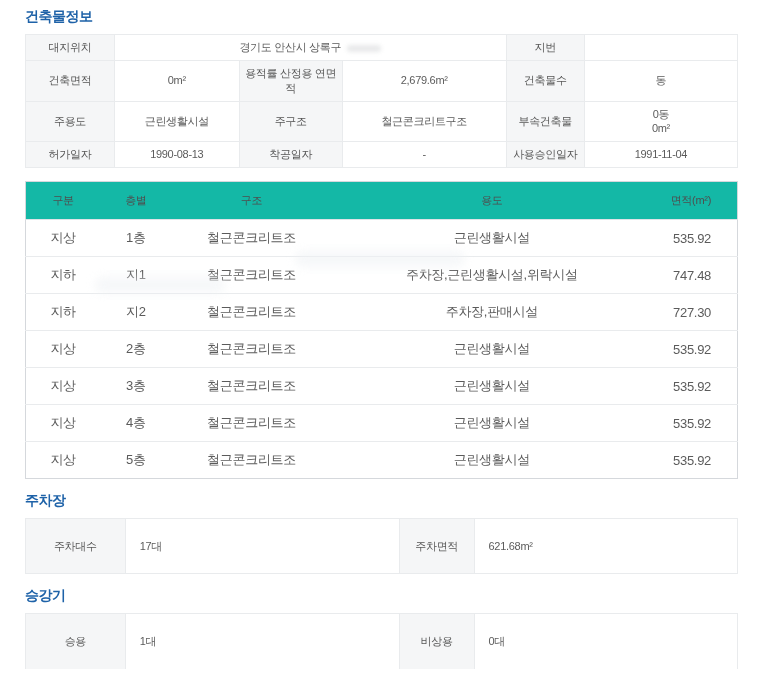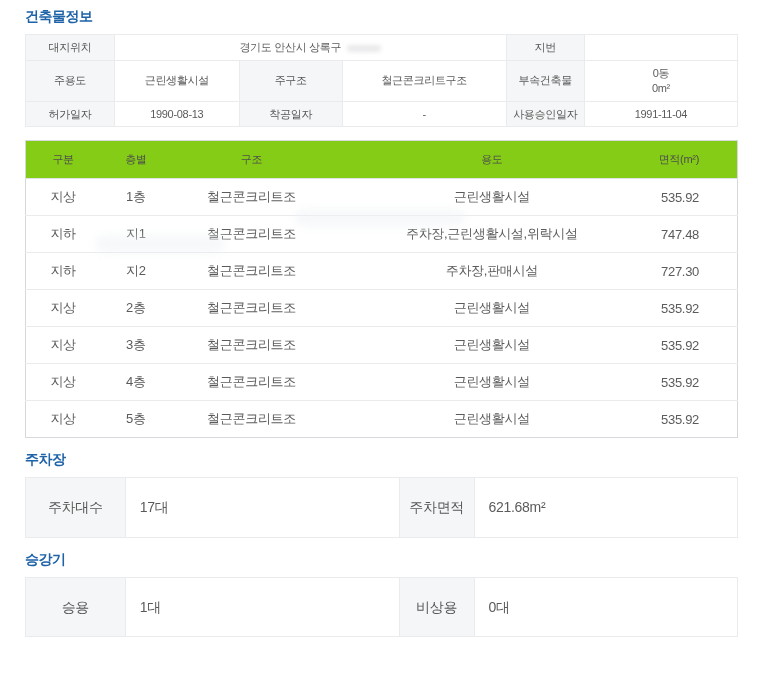--- a/index.html
+++ b/index.html
@@ -46,46 +46,46 @@
     padding: 5px 4px;
     line-height: 1.35;
     color: #5b5b5b;
     letter-spacing: -0.3px;
   }
   .info-table th { background: #f5f6f7; color: #565656; }
 
   
   .floor-table { border: 1px solid #d5d8dc; }
   .floor-table th {
-    background: #84cc16;
+    background: #14b8a6;
     border-bottom: 1px solid #dfe3e7;
     font-weight: normal;
     font-size: 11px;
     color: #4e4e4e;
     padding: 11px 4px;
     letter-spacing: -0.3px;
   }
   .floor-table td {
     border-top: 1px solid #e9ebed;
     font-size: 13px;
     color: #5b5b5b;
     text-align: center;
     padding: 9px 4px;
     letter-spacing: -0.3px;
   }
   .floor-table .col-area, .floor-table th.col-area {
     text-align: right;
-    padding-right: 38px;
+    padding-right: 26px;
   }
 
   
   .kv-table { border: 1px solid #d5d8dc; }
   .kv-table th, .kv-table td {
     border: 1px solid #e9ebed;
-    font-size: 14px;
+    font-size: 11px;
     font-weight: normal;
     padding: 20px 4px;
     line-height: 1.3;
     color: #5b5b5b;
     letter-spacing: -0.3px;
   }
   .kv-table th { background: #f5f6f7; text-align: center; color: #565656; }
   .kv-table td { text-align: left; padding-left: 14px; }
 
   
@@ -131,20 +131,28 @@
             <col style="width:21.5%">
         </colgroup>
         <tbody>
           <tr>
             <th>대지위치</th>
             <td colspan="3"><span>경기도 안산시 상록구</span><span class="smudge addr"></span></td>
             <th>지번</th>
             <td></td>
           </tr>
           <tr>
+            <th>건축면적</th>
+            <td>0m²</td>
+            <th>용적률 산정용 연면적</th>
+            <td>2,679.6m²</td>
+            <th>건축물수</th>
+            <td>동</td>
+          </tr>
+          <tr>
             <th>주용도</th>
             <td>근린생활시설</td>
             <th>주구조</th>
             <td>철근콘크리트구조</td>
             <th>부속건축물</th>
             <td>
               <div>0동</div>
               <div>0m²</div>
             </td>
           </tr>

